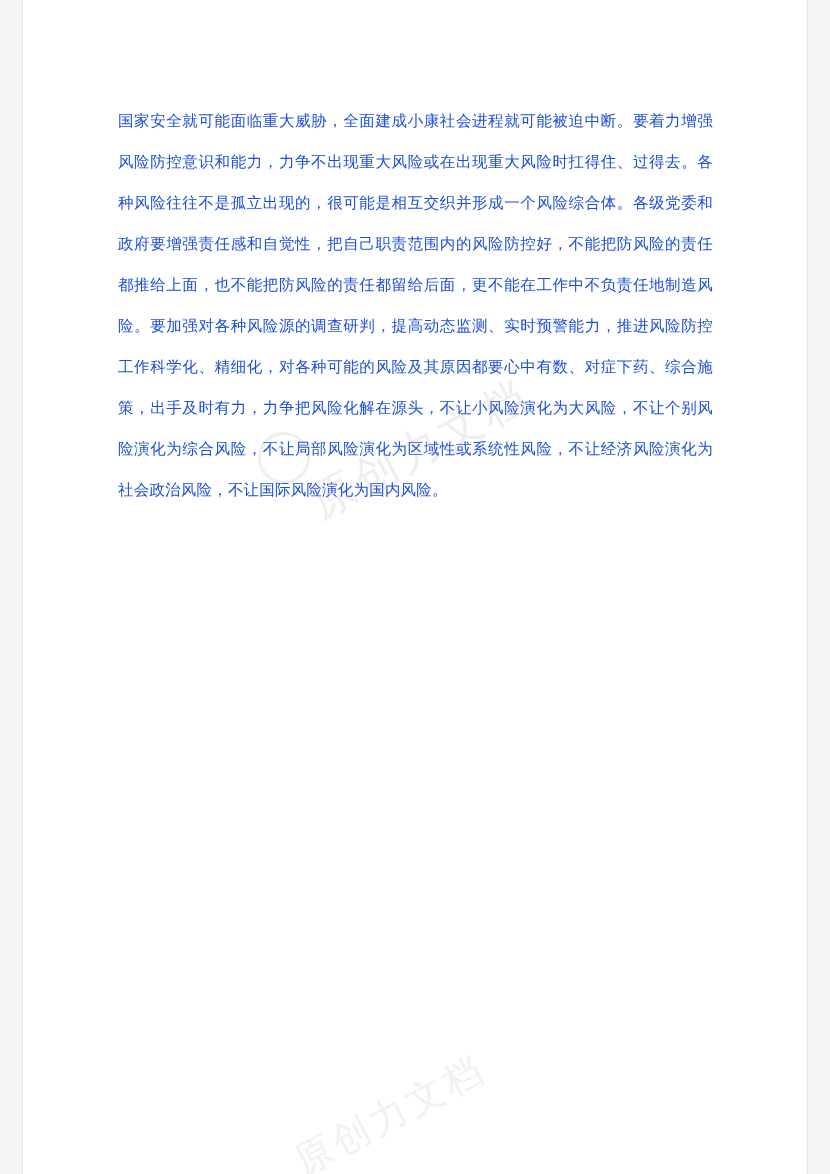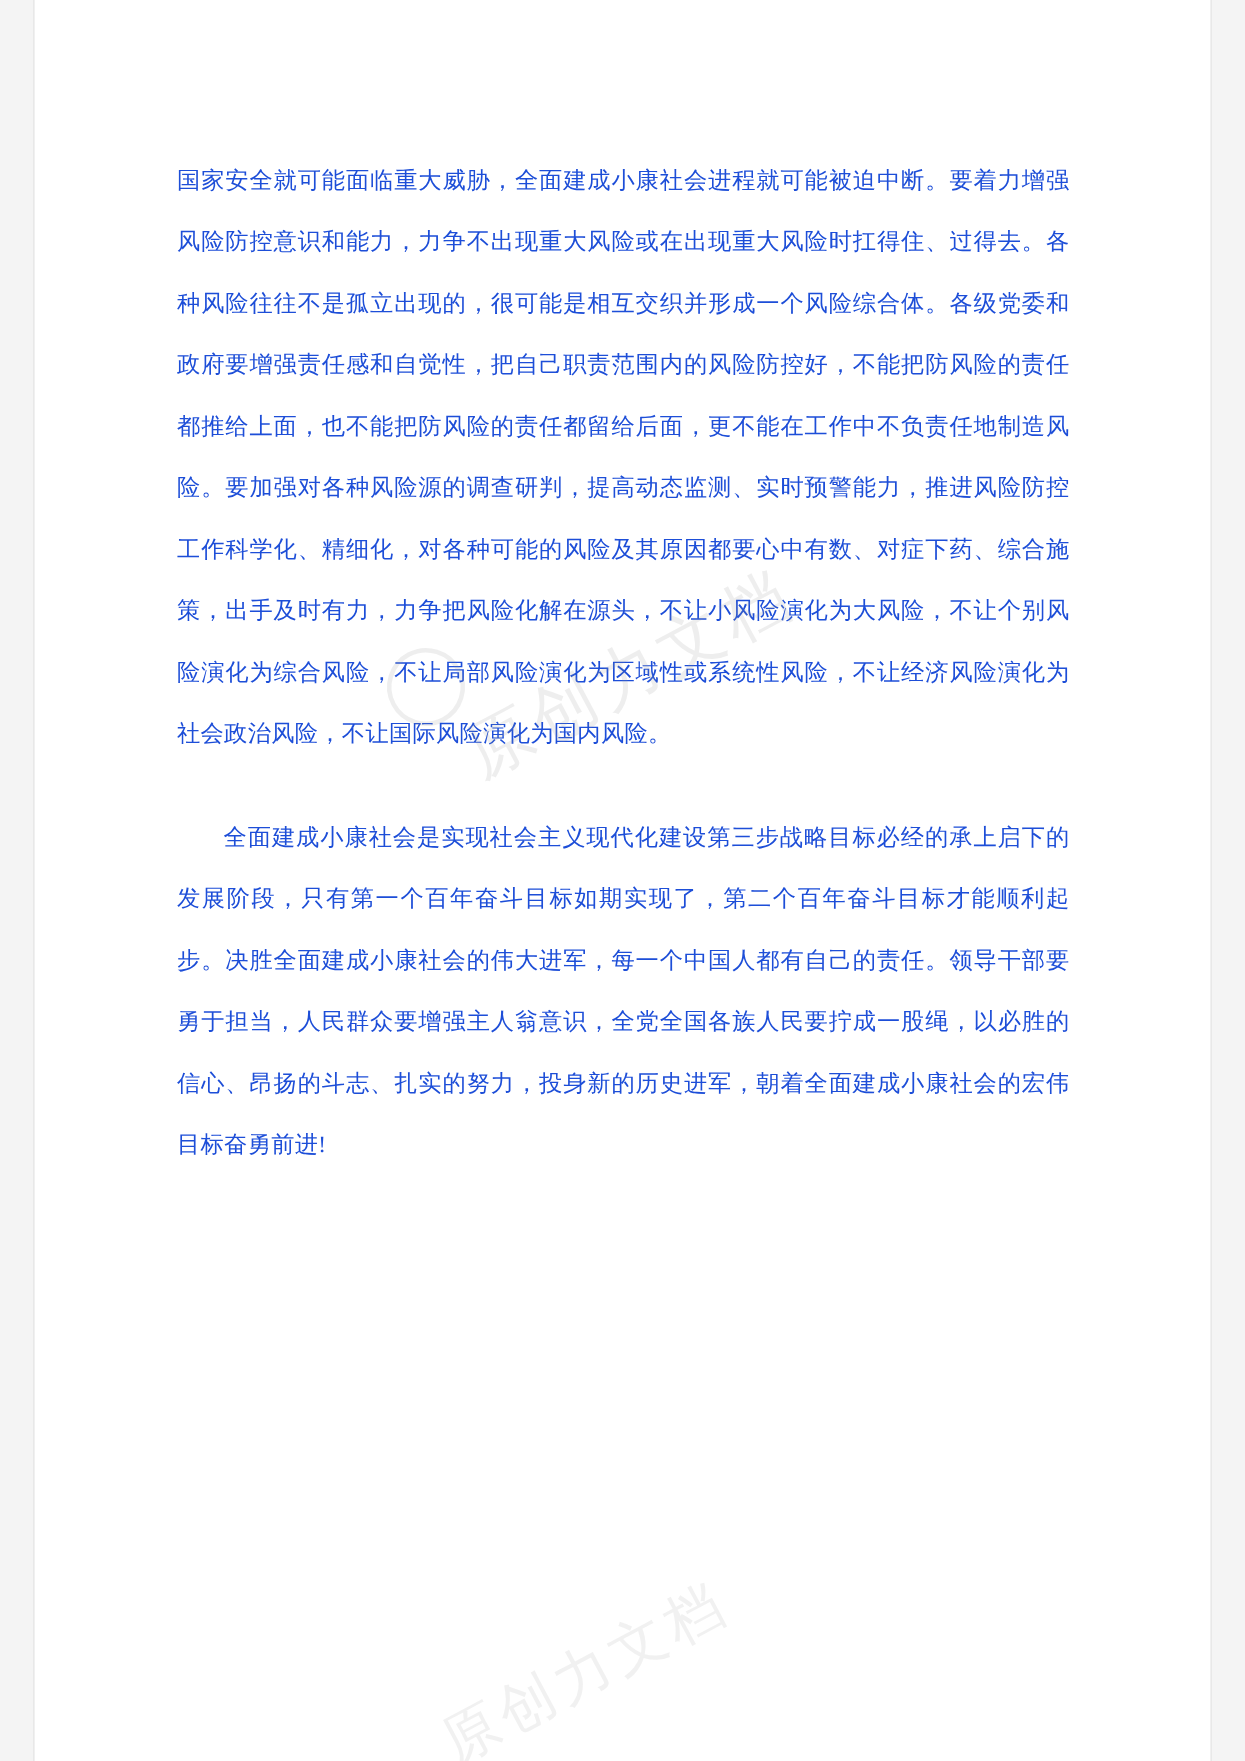--- a/index.html
+++ b/index.html
@@ -95,20 +95,19 @@
 <body>
 
 <div class="page">
 
   <div class="page-border-left"></div>
   <div class="page-border-right"></div>
 
   <div class="content">
     <p class="para">国家安全就可能面临重大威胁，全面建成小康社会进程就可能被迫中断。要着力增强风险防控意识和能力，力争不出现重大风险或在出现重大风险时扛得住、过得去。各种风险往往不是孤立出现的，很可能是相互交织并形成一个风险综合体。各级党委和政府要增强责任感和自觉性，把自己职责范围内的风险防控好，不能把防风险的责任都推给上面，也不能把防风险的责任都留给后面，更不能在工作中不负责任地制造风险。要加强对各种风险源的调查研判，提高动态监测、实时预警能力，推进风险防控工作科学化、精细化，对各种可能的风险及其原因都要心中有数、对症下药、综合施策，出手及时有力，力争把风险化解在源头，不让小风险演化为大风险，不让个别风险演化为综合风险，不让局部风险演化为区域性或系统性风险，不让经济风险演化为社会政治风险，不让国际风险演化为国内风险。</p>
     <div class="gap"></div>
-    <p class="para indent">全面建成小康社会是实现社会主义现代化建设第三步战略目标必经的承上启下的发展阶段，只有第一个百年奋斗目标如期实现了，第二个百年奋斗目标才能顺利起步。决胜全面建成小康社会的伟大进军，每一个中国人都有自己的责任。领导干部要勇于担当，人民群众要增强主人翁意识，全党全国各族人民要拧成一股绳，以必胜的信心、昂扬的斗志、扎实的努力，投身新的历史进军，朝着全面建成小康社会的宏伟目标奋勇前进!</p>
   </div>
 
   <div class="wm-ring"></div>
   <div class="watermark wm1">原创力文档</div>
   <div class="watermark wm2">原创力文档</div>
 
 </div>
 
 </body></html>

